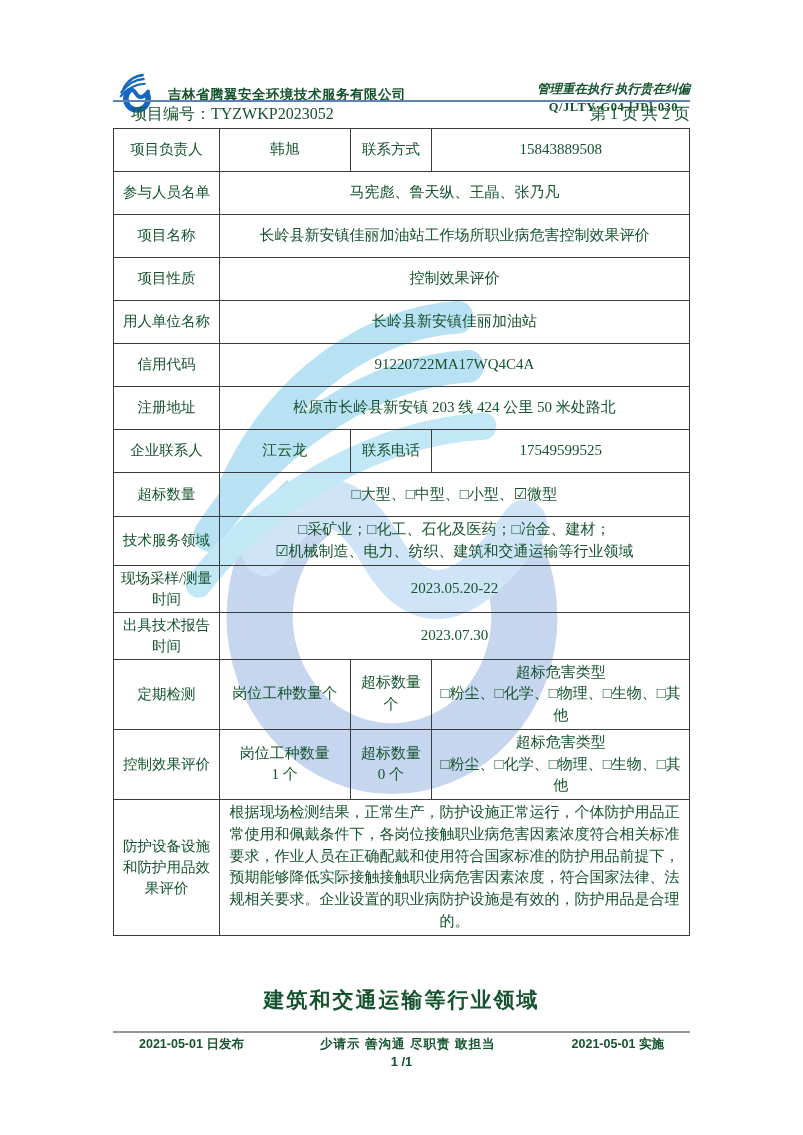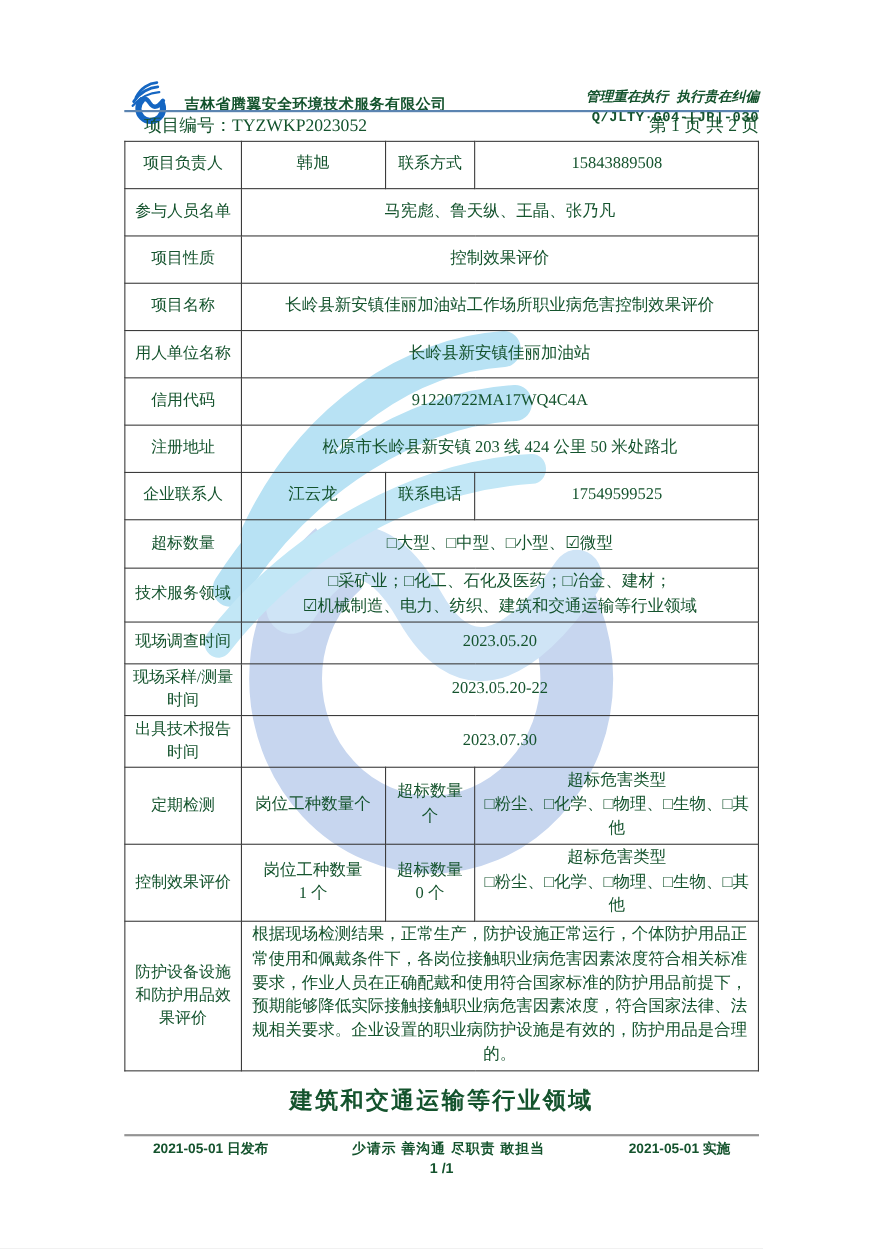--- a/index.html
+++ b/index.html
@@ -13,21 +13,21 @@
     position:absolute; left:113px; top:48px; width:577px;
     display:flex; justify-content:space-between; align-items:flex-end;
   }
   .brand { display:flex; align-items:center; gap:7px; }
   .brand svg { display:block; }
   .company {
     font-family:"Liberation Sans","DejaVu Sans",sans-serif;
     font-weight:bold; font-size:13.5px; letter-spacing:.5px;
   }
   .hdr-right {
-    text-align:right; font-family:Liberation Mono, monospace;
+    text-align:center; font-family:Liberation Serif, serif;
     font-weight:bold; line-height:1.45;margin-top:32px;
   }
   .slogan { font-style:italic; font-size:12.5px; }
   .docno  { font-size:12.5px; letter-spacing:.5px; }
   .blue-rule {
     position:absolute; left:113px; top:100px; width:577px; height:2px;
     background:var(--rule_blue,#5b84b1);
   }
   .projline {
     position:absolute; left:113px; top:104px; width:577px;
@@ -133,26 +133,26 @@
       <td class="lbl">项目负责人</td>
       <td>韩旭</td>
       <td class="lbl">联系方式</td>
       <td>15843889508</td>
     </tr>
     <tr style="height:43px">
       <td class="lbl">参与人员名单</td>
       <td colspan="3">马宪彪、鲁天纵、王晶、张乃凡</td>
     </tr>
     <tr style="height:43px">
+      <td class="lbl">项目名称</td>
+      <td colspan="3">长岭县新安镇佳丽加油站工作场所职业病危害控制效果评价</td>
+    </tr>
+    <tr style="height:43px">
       <td class="lbl">项目性质</td>
       <td colspan="3">控制效果评价</td>
-    </tr>
-    <tr style="height:43px">
-      <td class="lbl">项目名称</td>
-      <td colspan="3">长岭县新安镇佳丽加油站工作场所职业病危害控制效果评价</td>
     </tr>
     <tr style="height:43px">
       <td class="lbl">用人单位名称</td>
       <td colspan="3">长岭县新安镇佳丽加油站</td>
     </tr>
     <tr style="height:43px">
       <td class="lbl">信用代码</td>
       <td colspan="3">91220722MA17WQ4C4A</td>
     </tr>
     <tr style="height:43px">
@@ -168,24 +168,20 @@
     <tr style="height:44px">
       <td class="lbl">超标数量</td>
       <td colspan="3">□大型、□中型、□小型、☑微型</td>
     </tr>
     <tr style="height:45px">
       <td class="lbl">技术服务领域</td>
       <td colspan="3">
         <span class="blk">□采矿业；□化工、石化及医药；□冶金、建材；</span>
         <span class="blk">☑机械制造、电力、纺织、建筑和交通运输等行业领域</span>
       </td>
-    </tr>
-    <tr style="height:38px">
-      <td class="lbl">现场调查时间</td>
-      <td colspan="3">2023.05.20</td>
     </tr>
     <tr style="height:44px">
       <td class="lbl">现场采样/测量时间</td>
       <td colspan="3">2023.05.20-22</td>
     </tr>
     <tr style="height:42px">
       <td class="lbl">出具技术报告时间</td>
       <td colspan="3">2023.07.30</td>
     </tr>
     <tr style="height:64px">

